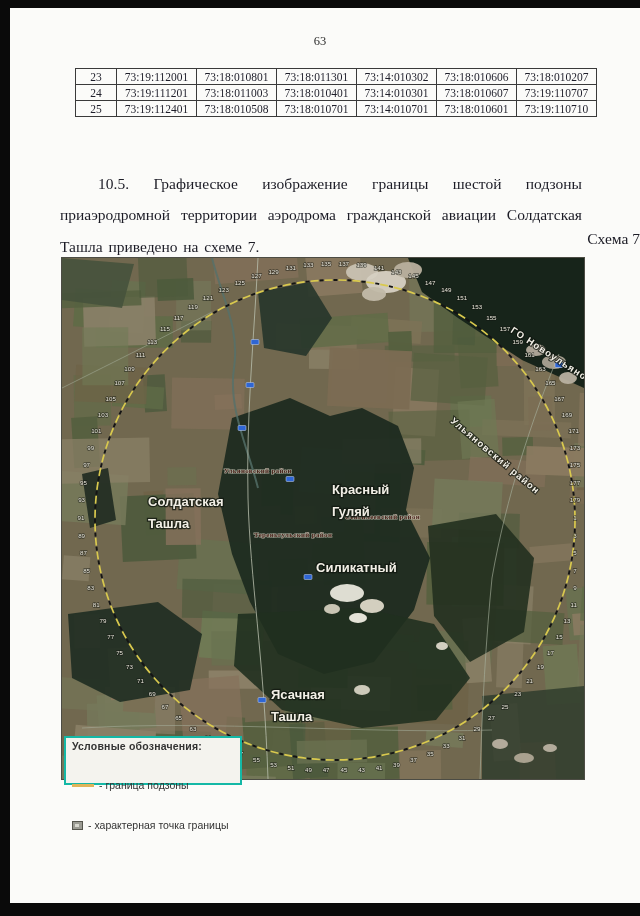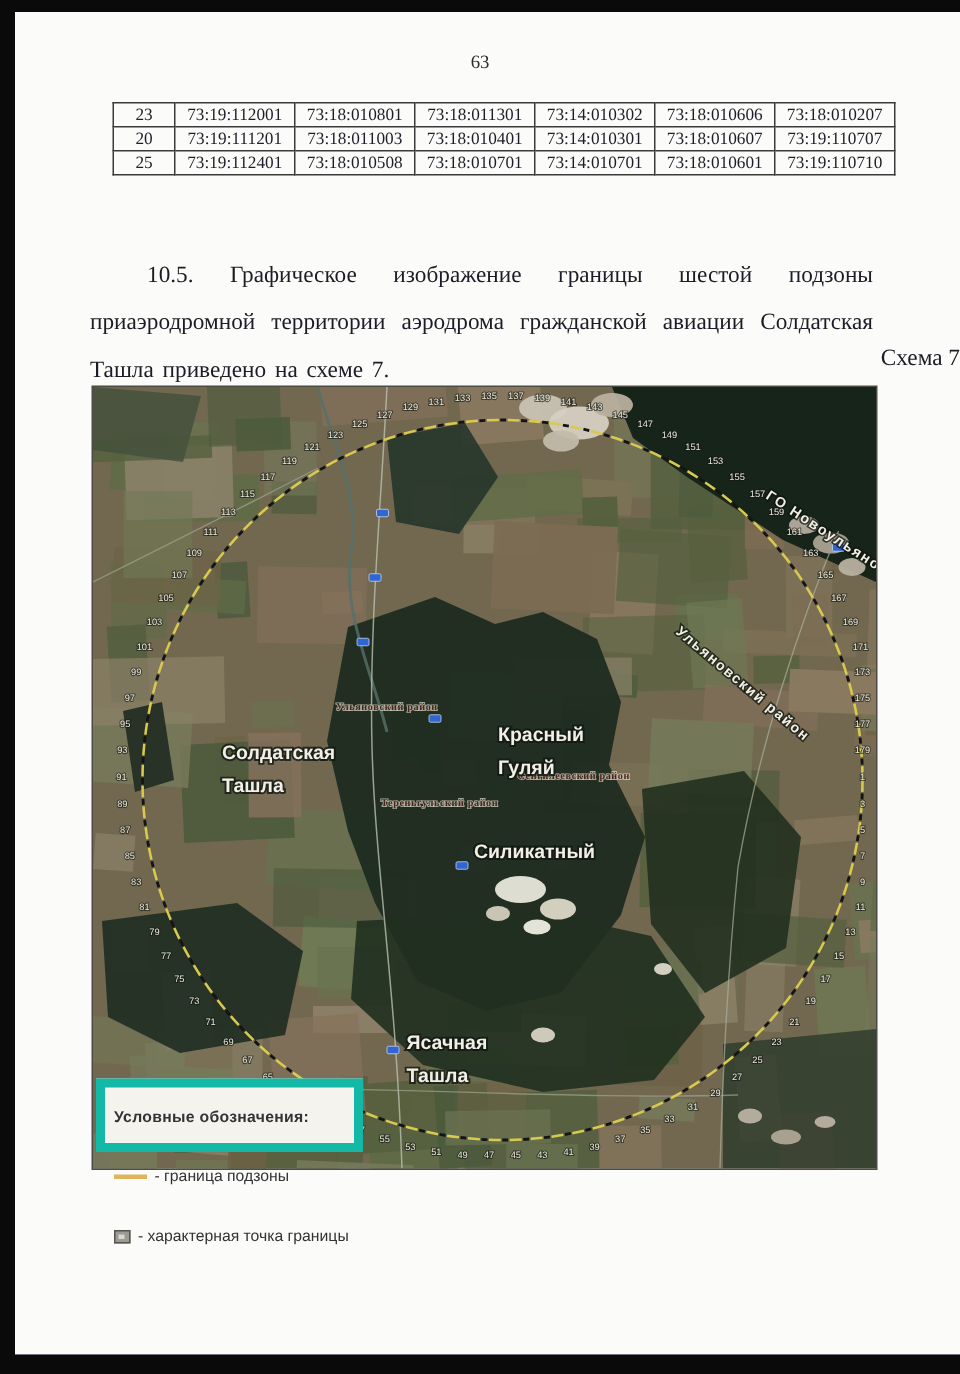--- a/index.html
+++ b/index.html
@@ -1,16 +1,16 @@
 <!DOCTYPE html>
 <html><head>
 <meta charset="utf-8">
 <style>
   html,body{margin:0;padding:0;background:#111;}
-  .wrap{position:relative;width:640px;height:916px;background:#c4b5fd;overflow:hidden;
+  .wrap{position:relative;width:640px;height:916px;background:#8b5cf6;overflow:hidden;
         font-family:"Liberation Serif",serif;}
   .sheet{position:absolute;left:10px;top:8px;width:630px;height:895px;background:#fbfbf9;}
   .pageno{position:absolute;left:0;top:34px;width:640px;text-align:center;
           font-size:12.5px;color:#2b2b2b;}
   
   .coord-table{position:absolute;left:75px;top:68px;border-collapse:collapse;
                font-size:11.5px;color:#1e1e2a;}
   .coord-table td{border:1px solid #3a3a3a;text-align:center;height:15px;
                   padding:0 2px;white-space:nowrap;}
   .coord-table td:first-child{width:36px;}
@@ -19,23 +19,23 @@
   .para{position:absolute;left:60px;top:152px;width:522px;font-size:15.5px;
         line-height:2.05;text-align:justify;text-indent:38px;color:#1c1c26;
         word-spacing:2px;}
   .caption{position:absolute;left:0;top:230px;width:640px;text-align:right;
            font-size:15.5px;color:#1c1c26;}
   
   .map{position:absolute;left:62px;top:258px;width:522px;height:521px;
        outline:1px solid #4c4c44;background:#6f6a52;}
   .map svg{display:block;}
   
-  .legend{position:absolute;left:64px;top:719px;width:178px;height:49px;
-          background:#f4f3ee;border:6px solid #14b8a6;box-sizing:border-box;
-          font-family:"Liberation Sans",sans-serif;color:#333;padding:14px 4px 2px 6px;}
+  .legend{position:absolute;left:64px;top:736px;width:178px;height:49px;
+          background:#f4f3ee;border:2px solid #14b8a6;box-sizing:border-box;
+          font-family:"Liberation Sans",sans-serif;color:#333;padding:2px 4px 2px 6px;}
   .legend .lg-title{font-size:10.5px;font-weight:700;letter-spacing:.2px;}
   .legend .lg-row{display:flex;align-items:center;gap:5px;height:14px;margin-top:26px;}
   .legend .lg-line{width:22px;height:3px;background:#e0b45a;flex:0 0 auto;}
   .legend .lg-point{width:11px;height:9px;background:#9b9b93;border:1px solid #55554d;
                     box-sizing:border-box;flex:0 0 auto;position:relative;}
   .legend .lg-point::after{content:"";position:absolute;left:2px;top:2px;width:4px;height:3px;
                     background:#d8d8cf;}
   .legend .lg-label{font-size:10.5px;white-space:nowrap;}
   
   .edge{position:absolute;background:#0a0a0a;}
@@ -56,21 +56,21 @@
         <tr>
           <td>23</td>
           <td>73:19:112001</td>
           <td>73:18:010801</td>
           <td>73:18:011301</td>
           <td>73:14:010302</td>
           <td>73:18:010606</td>
           <td>73:18:010207</td>
         </tr>
         <tr>
-          <td>20</td>
+          <td>24</td>
           <td>73:19:111201</td>
           <td>73:18:011003</td>
           <td>73:18:010401</td>
           <td>73:14:010301</td>
           <td>73:18:010607</td>
           <td>73:19:110707</td>
         </tr>
         <tr>
           <td>25</td>
           <td>73:19:112401</td>

